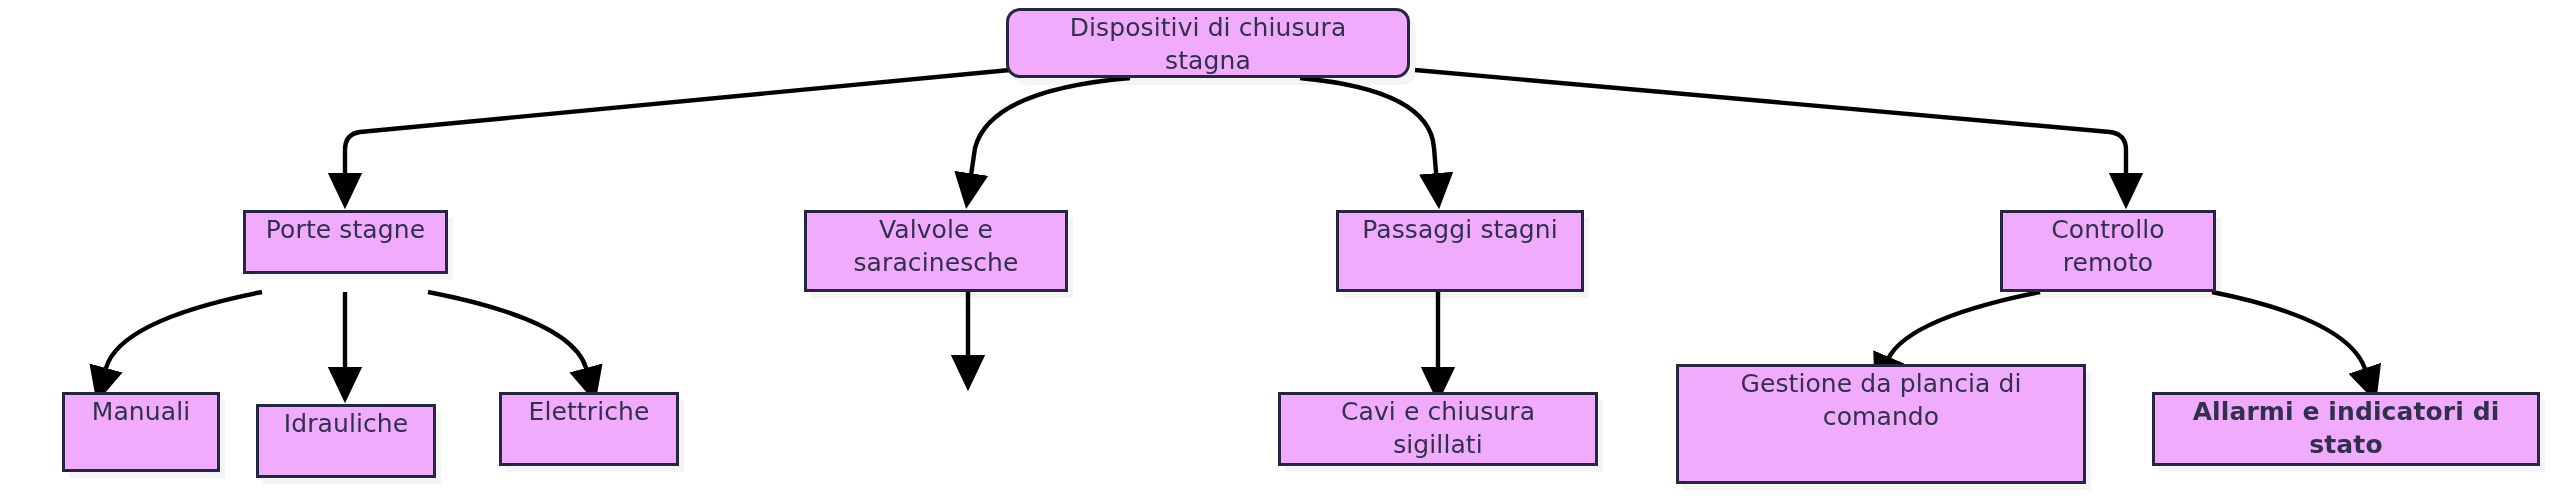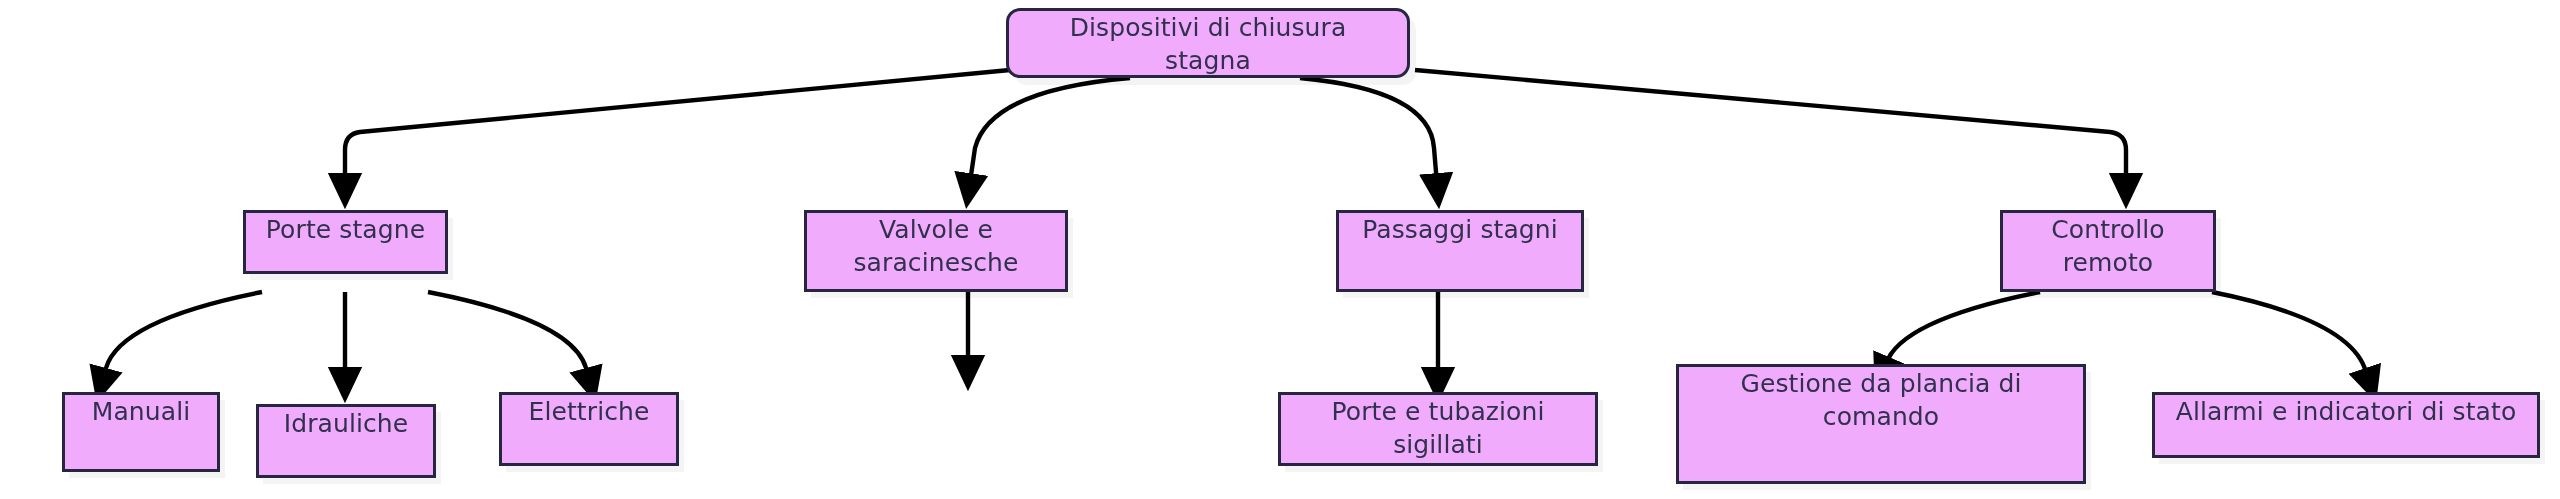--- a/index.html
+++ b/index.html
@@ -111,25 +111,25 @@
   <div class="node" style="left:256px; top:404px; width:180px; height:74px;">
     <span class="label">Idrauliche</span>
   </div>
 
   <div class="node" style="left:499px; top:392px; width:180px; height:74px;">
     <span class="label">Elettriche</span>
   </div>
 
 
   <div class="node" style="left:1278px; top:392px; width:320px; height:74px;">
-    <span class="label">Porte e tubazioni sigillati</span>
+    <span class="label">Cavi e chiusura sigillati</span>
   </div>
 
   <div class="node" style="left:1676px; top:364px; width:410px; height:120px;">
     <span class="label">Gestione da plancia di
 comando</span>
   </div>
 
-  <div class="node" style="left:2152px; top:392px; width:388px; height:66px;">
+  <div class="node" style="left:2152px; top:392px; width:388px; height:74px;font-weight:bold;">
     <span class="label">Allarmi e indicatori di stato</span>
   </div>
 
 </div>
 
 </body></html>

